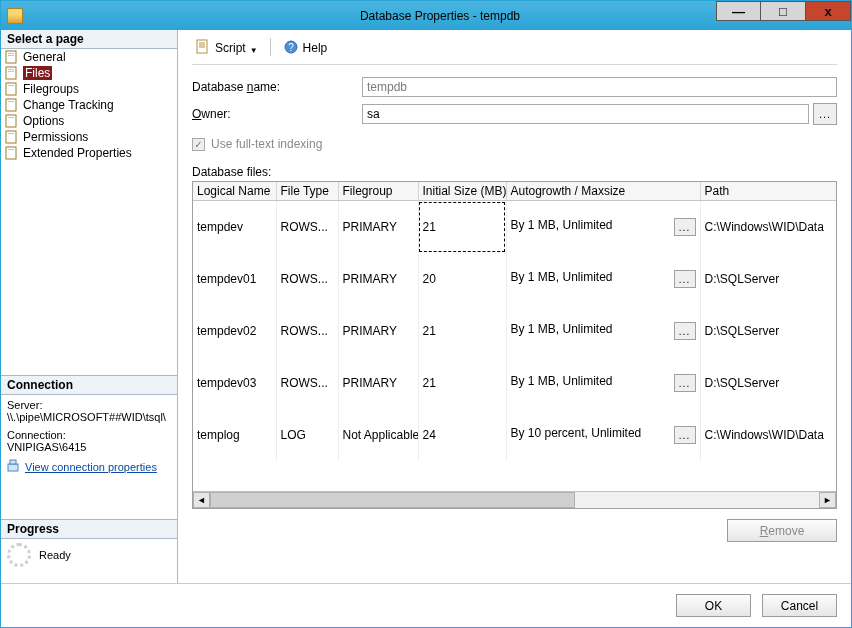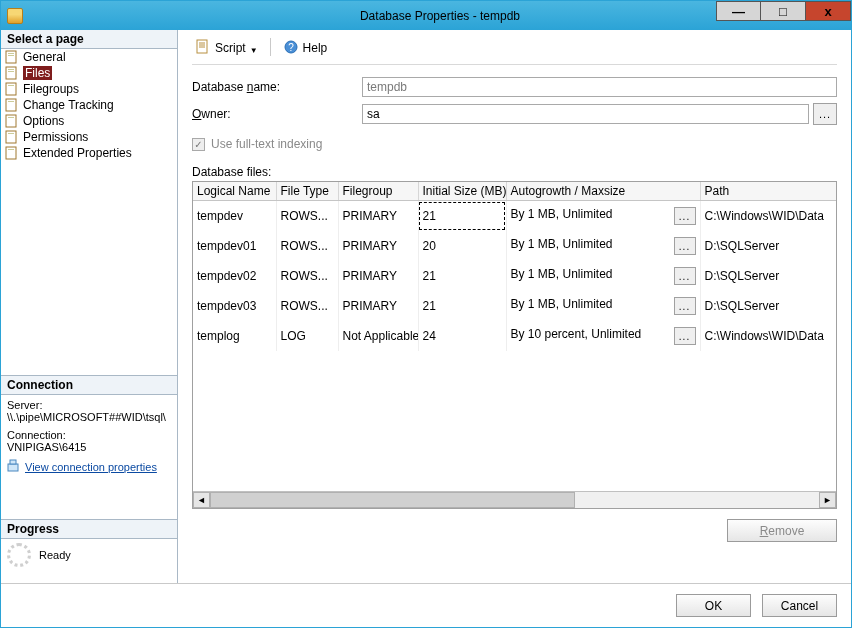--- a/index.html
+++ b/index.html
@@ -151,21 +151,21 @@
     border-right: 1px solid #d6d6d6;
     border-bottom: 1px solid #c5c5c5;
     text-align: left;
     font-weight: normal;
     padding: 2px 4px;
     height: 18px;
     overflow: hidden; white-space: nowrap;
   }
   .grid th:last-child{ border-right:none;}
   .grid td {
-    padding: 6px 4px;
+    padding: 17px 4px;
     border-right: 1px solid #eee;
     height: 19px;
     white-space: nowrap; overflow:hidden;
     vertical-align: middle;
   }
   .grid td:last-child{ border-right:none;}
   .col-logical{width:83px;}
   .col-ft{width:62px;}
   .col-fg{width:80px;}
   .col-sz{width:88px;}

